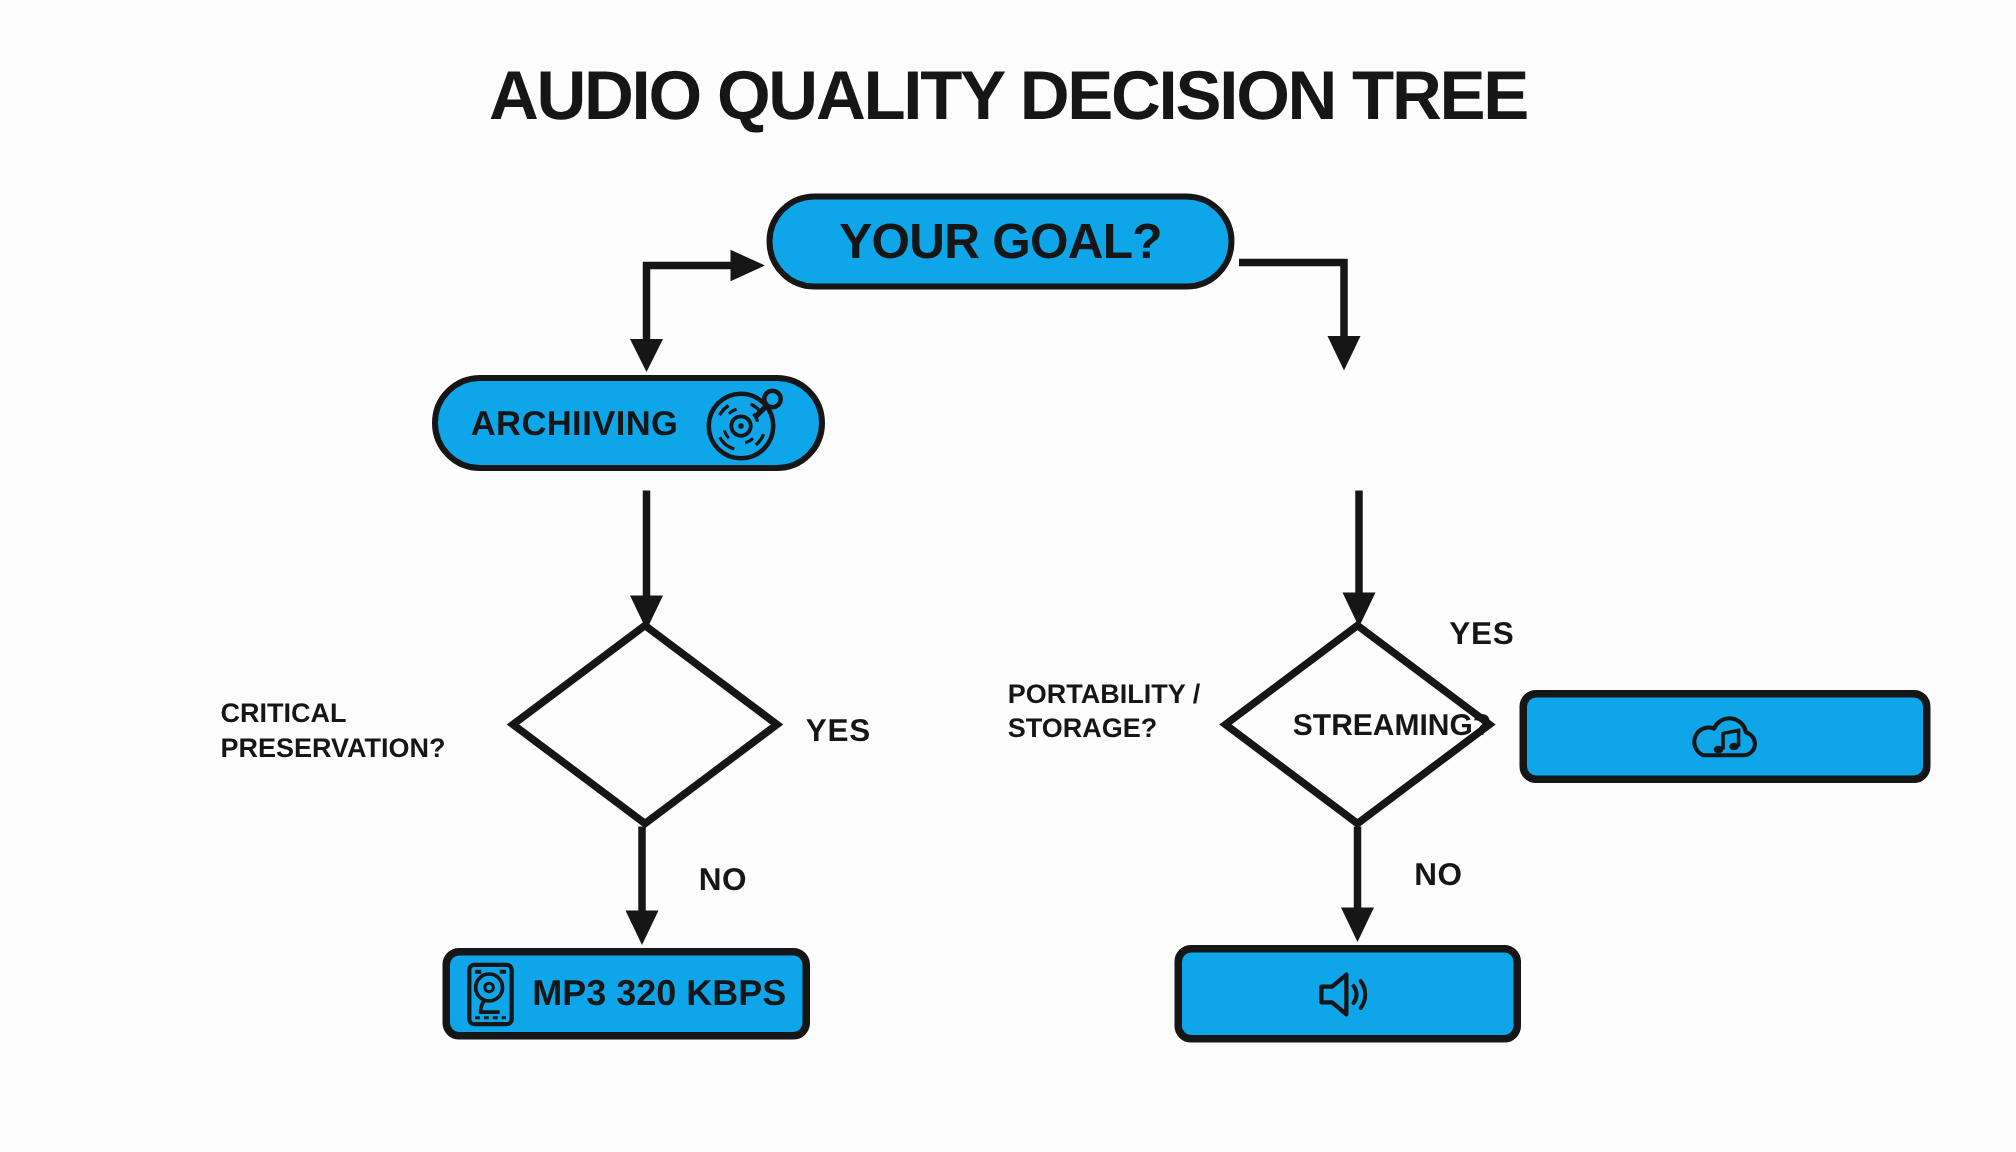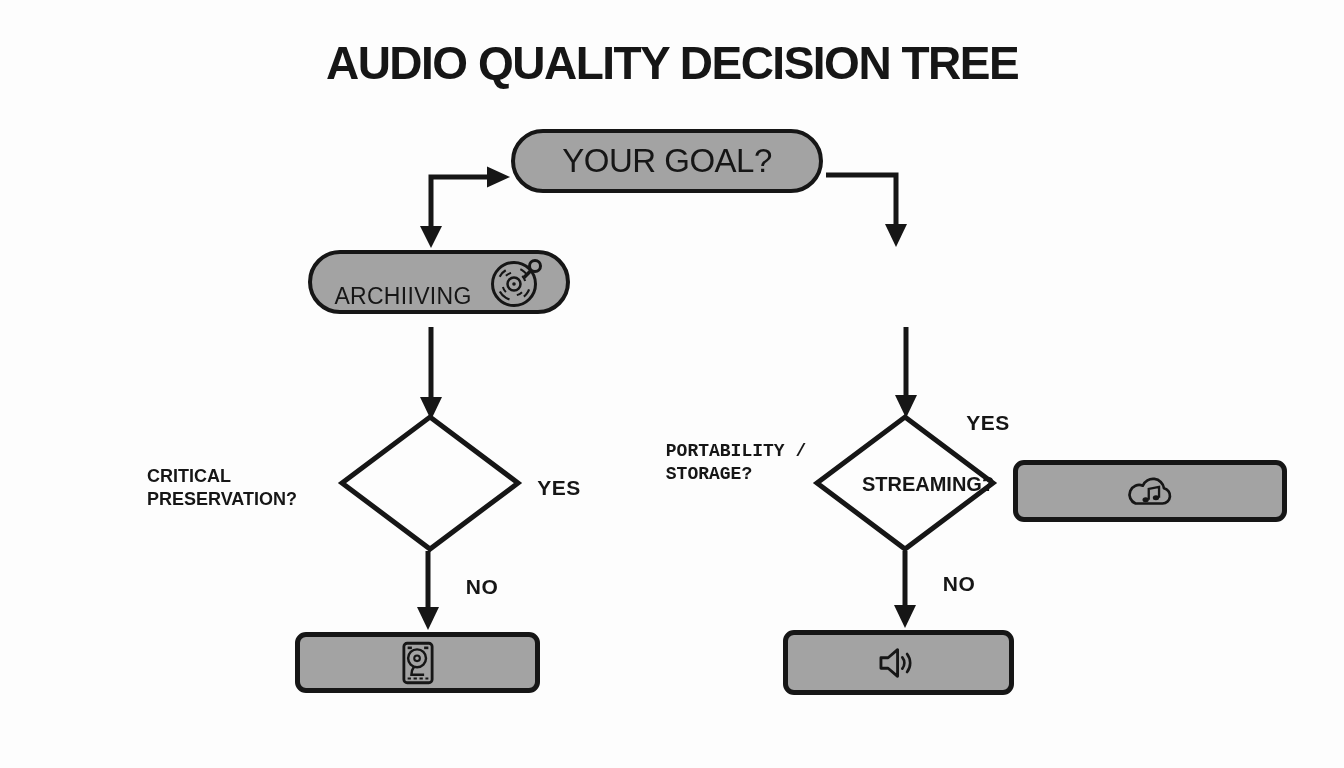--- a/index.html
+++ b/index.html
@@ -9,26 +9,26 @@
   }
   .title{
     position:absolute;top:36px;left:0;width:100%;text-align:center;
     font-size:46px;font-weight:700;letter-spacing:-1.5px;white-space:nowrap;
   }
   .wires{position:absolute;left:0;top:0;width:1344px;height:768px;}
   .stroke{stroke:#161616;fill:none;}
   .fill{fill:#161616;stroke:none;}
   .node{
     position:absolute;display:flex;align-items:center;justify-content:center;
-    background:#a3a3a3;box-sizing:border-box;font-weight:400;
+    background:#0ea5e9;box-sizing:border-box;font-weight:700;
   }
   .pill{border:4.5px solid #161616;border-radius:36px;gap:16px;}
   .rbox{border:5px solid #161616;border-radius:11px;gap:12px;}
   .goal{left:511px;top:129px;width:312px;height:64px;font-size:33px;letter-spacing:-0.5px;}
-  .archiving{left:308px;top:250px;width:262px;height:64px;align-items:flex-end;}
+  .archiving{left:288px;top:250px;width:262px;height:64px;}
   .listening{left:783px;top:250px;width:254px;height:64px;}
   .pill-label{font-size:23px;letter-spacing:0.3px;}
   .mp3{left:295px;top:632px;width:245px;height:61px;font-size:24px;}
   .spotify{left:1013px;top:460px;width:274px;height:62px;font-size:22px;}
   .highres{left:783px;top:630px;width:231px;height:65px;font-size:21px;line-height:1.15;}
   .multiline{white-space:pre-line;text-align:center;}
   .diamond-label{
     position:absolute;transform:translate(-50%,-50%);text-align:center;
     font-weight:700;font-size:20px;line-height:1.2;white-space:pre-line;
   }
@@ -94,38 +94,39 @@
       <circle class="stroke" stroke-width="3" cx="47" cy="12" r="5.5"></circle>
       <line class="stroke" stroke-width="3.5" x1="43.5" y1="16" x2="36" y2="23.5"></line>
     </svg>
   </div>
 
 
   <div class="diamond-label" style="left:905px;top:484px;margin-left:23px;">STREAMING?</div>
 
   <div class="side-label" style="left:222px;top:487px;">CRITICAL
 PRESERVATION?</div>
-  <div class="side-label" style="left:736px;top:462px;font-family:Liberation Mono, monospace;">PORTABILITY /
+  <div class="side-label" style="left:736px;top:474px;">PORTABILITY /
 STORAGE?</div>
 
   <div class="branch-label" style="left:559px;top:488px;">YES</div>
   <div class="branch-label" style="left:482px;top:587px;">NO</div>
   <div class="branch-label" style="left:988px;top:423px;">YES</div>
   <div class="branch-label" style="left:959px;top:584px;">NO</div>
 
   <div class="node rbox mp3">
     <svg class="icon" width="32" height="44" viewBox="0 0 34 46">
       <rect class="stroke" stroke-width="3" x="2" y="2" width="30" height="42" rx="3.5"></rect>
       <rect class="fill" x="6" y="5.5" width="4.5" height="2.8"></rect>
       <rect class="fill" x="23.5" y="5.5" width="4.5" height="2.8"></rect>
       <circle class="stroke" stroke-width="2.6" cx="16" cy="18" r="9.5"></circle>
       <circle class="stroke" stroke-width="2.2" cx="16" cy="18" r="3"></circle>
       <path class="stroke" stroke-width="2.6" d="M13 26.5 C10.5 30 10 33.5 10 35.5 H23.5"></path>
       <line class="stroke" stroke-width="2.2" x1="6" y1="39.5" x2="28" y2="39.5" stroke-dasharray="3.5 2.8"></line>
     </svg>
+    <span>MP3 320 KBPS</span>
   </div>
 
   <div class="node rbox spotify">
     <svg class="icon" width="52" height="42" viewBox="0 0 54 42">
       <path class="stroke" stroke-width="2.8" stroke-linejoin="round" d="M12 34 H40 A8 8 0 0 0 41.5 18.2 A11.5 11.5 0 0 0 19.5 15.5 A8.5 8.5 0 0 0 12 34 Z"></path>
       <ellipse class="fill" cx="22.5" cy="30" rx="3.3" ry="2.6"></ellipse>
       <ellipse class="fill" cx="33.2" cy="28" rx="3.3" ry="2.6"></ellipse>
       <path class="stroke" stroke-width="2.4" d="M25.7 30 V18.8 L36.4 16.8 V28"></path>
     </svg>
   </div>

